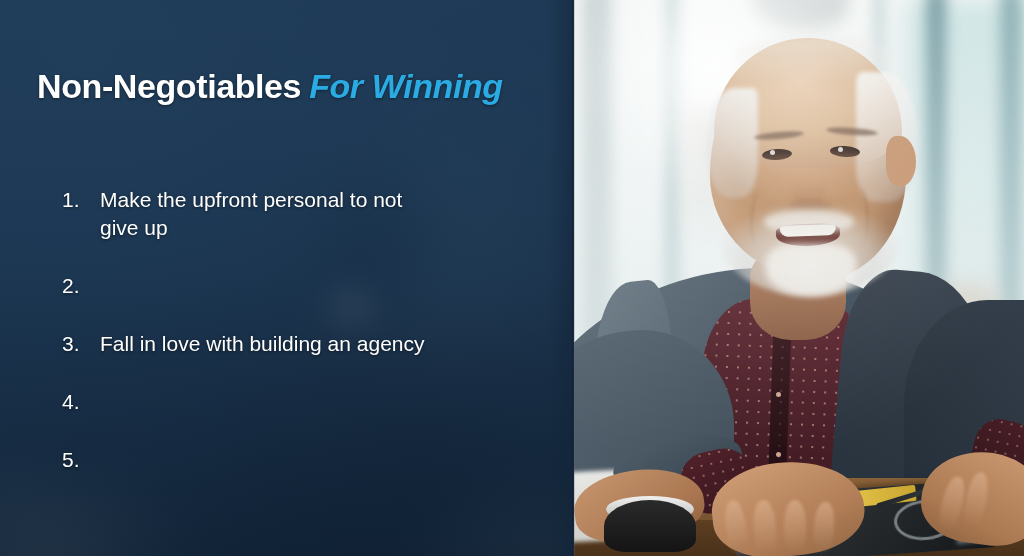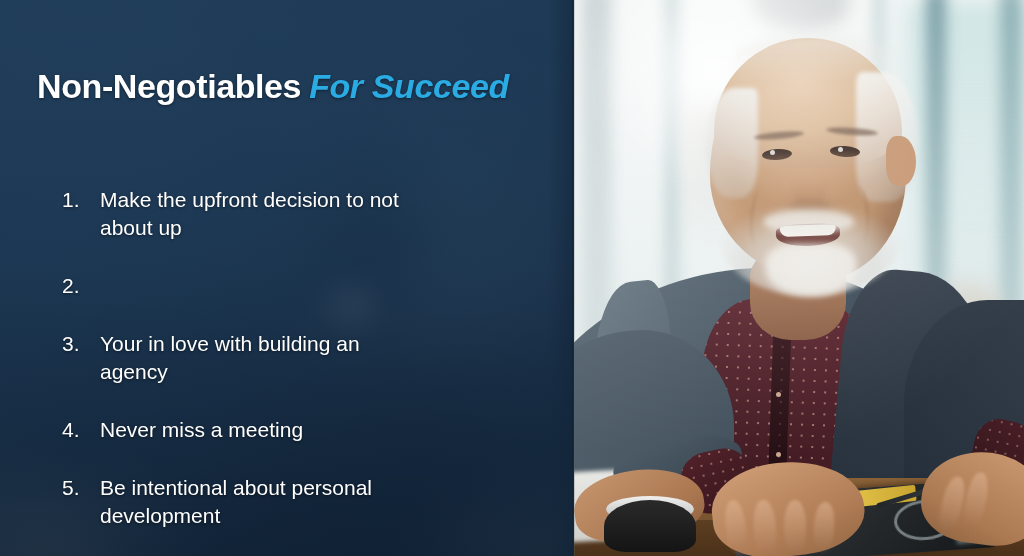--- a/index.html
+++ b/index.html
@@ -651,48 +651,46 @@
       <div class="bg-layer bg-edge-l"></div>
     </div>
 
     <div class="tint"></div>
     <div class="tint2"></div>
     <div class="edge-shade"></div>
 
     <div class="content">
 
       <div class="title">
-        <span>Non-Negotiables</span><span class="accent">For Succeed</span>
+        <span>Non-Negotiables</span><span class="accent">For Winning</span>
       </div>
 
 
       <ol class="list">
 
         <li class="list-item">
           <span class="list-num">1.</span>
-          <span class="list-text">Make the upfront decision to not about up</span>
+          <span class="list-text">Make the upfront personal to not give up</span>
         </li>
 
         <li class="list-item">
           <span class="list-num">2.</span>
         </li>
 
         <li class="list-item">
           <span class="list-num">3.</span>
-          <span class="list-text">Your in love with building an agency</span>
+          <span class="list-text">Fall in love with building an agency</span>
         </li>
 
         <li class="list-item">
           <span class="list-num">4.</span>
-          <span class="list-text">Never miss a meeting</span>
         </li>
 
         <li class="list-item">
           <span class="list-num">5.</span>
-          <span class="list-text">Be intentional about personal development</span>
         </li>
 
       </ol>
     </div>
   </div>
 
   <div class="seam"></div>
 
   <div class="right-photo">
 

